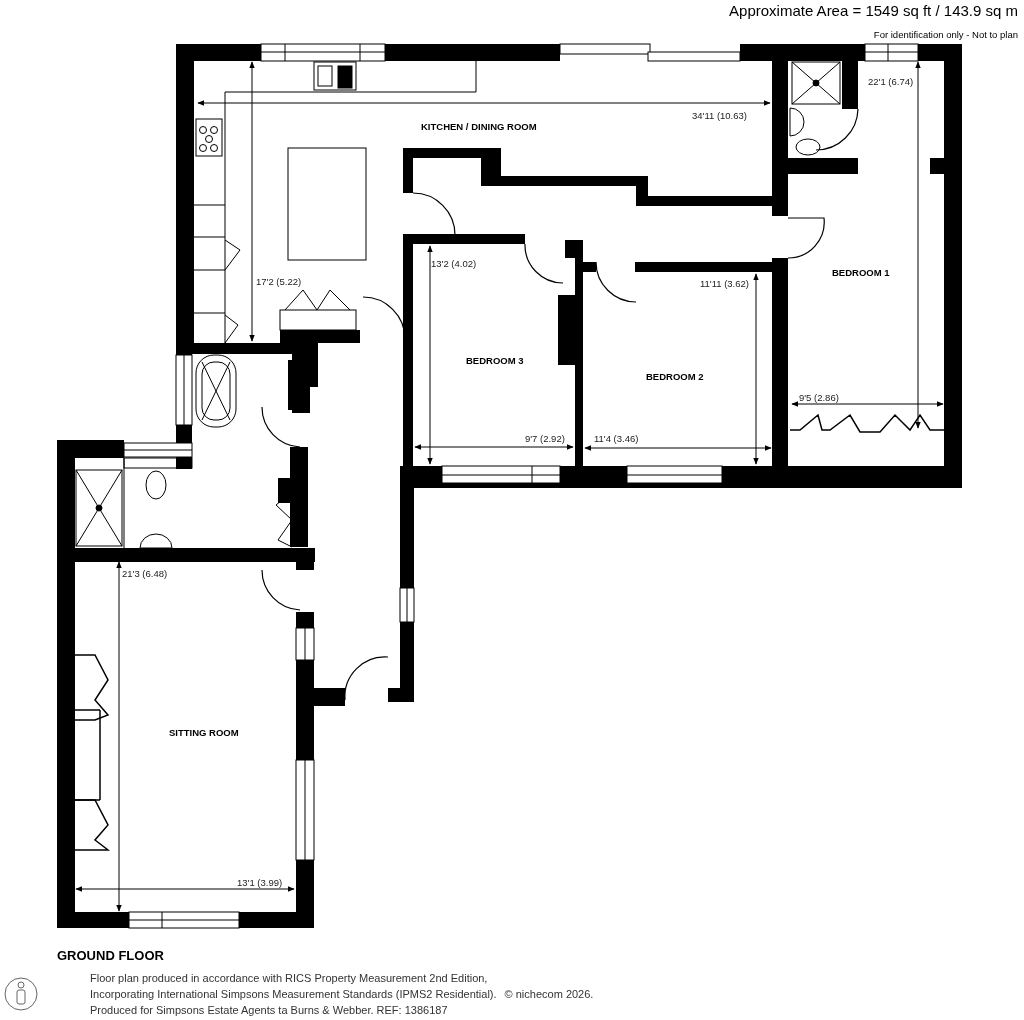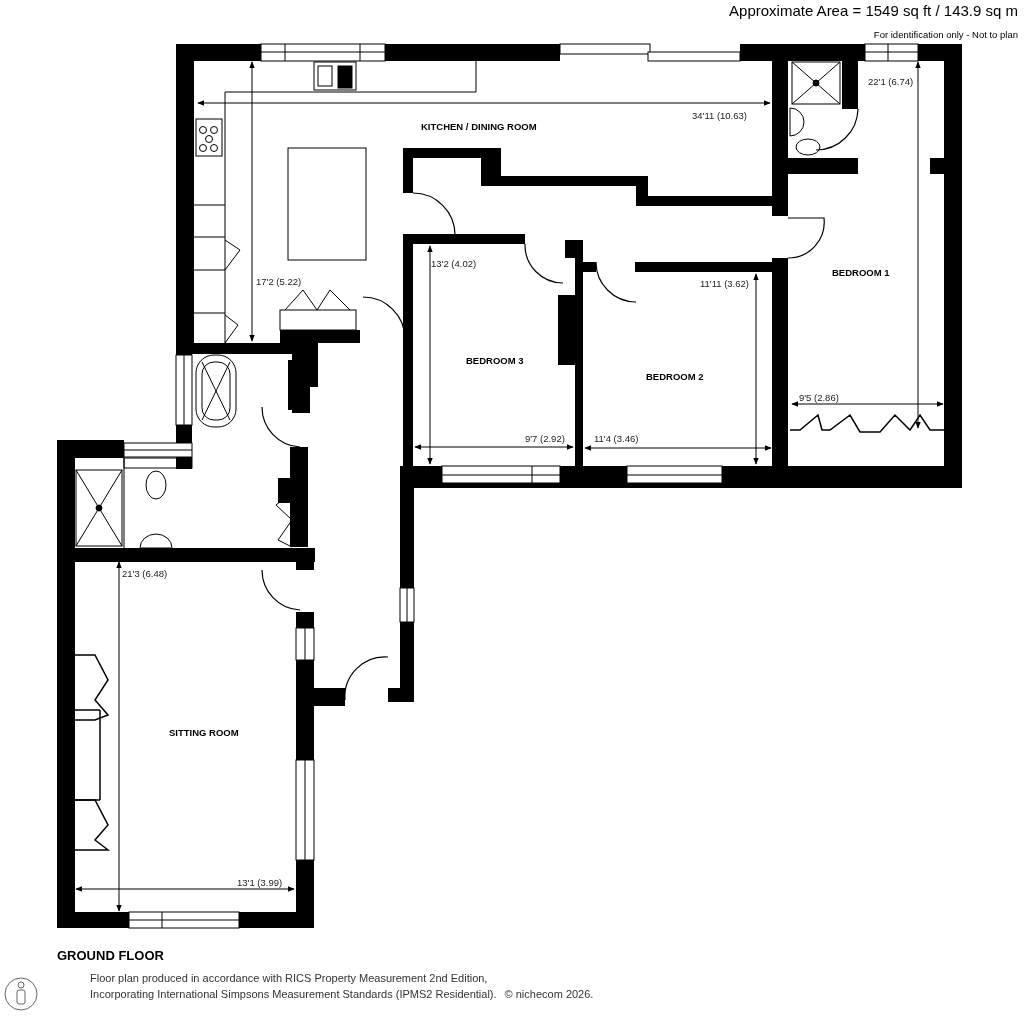--- a/index.html
+++ b/index.html
@@ -231,13 +231,14 @@
 
 <svg class="footer-icon" viewBox="0 0 36 48" xmlns="http://www.w3.org/2000/svg">
   <circle cx="18" cy="24" r="16" fill="none" stroke="#666" stroke-width="1"></circle>
   <circle cx="18" cy="15" r="3" fill="none" stroke="#666" stroke-width="1"></circle>
   <rect x="14" y="20" width="8" height="14" rx="2" fill="none" stroke="#666" stroke-width="1"></rect>
 </svg>
 
 <div class="footer">
   <div class="footer-line">Floor plan produced in accordance with RICS Property Measurement 2nd Edition,</div>
   <div class="footer-line"><span>Incorporating International Simpsons Measurement Standards (IPMS2 Residential).</span><span class="copyright">© nichecom 2026.</span></div>
+  <div class="footer-line">Produced for Simpsons Estate Agents ta Burns &amp; Webber.   REF:  1386187</div>
 </div>
 
 </body></html>

